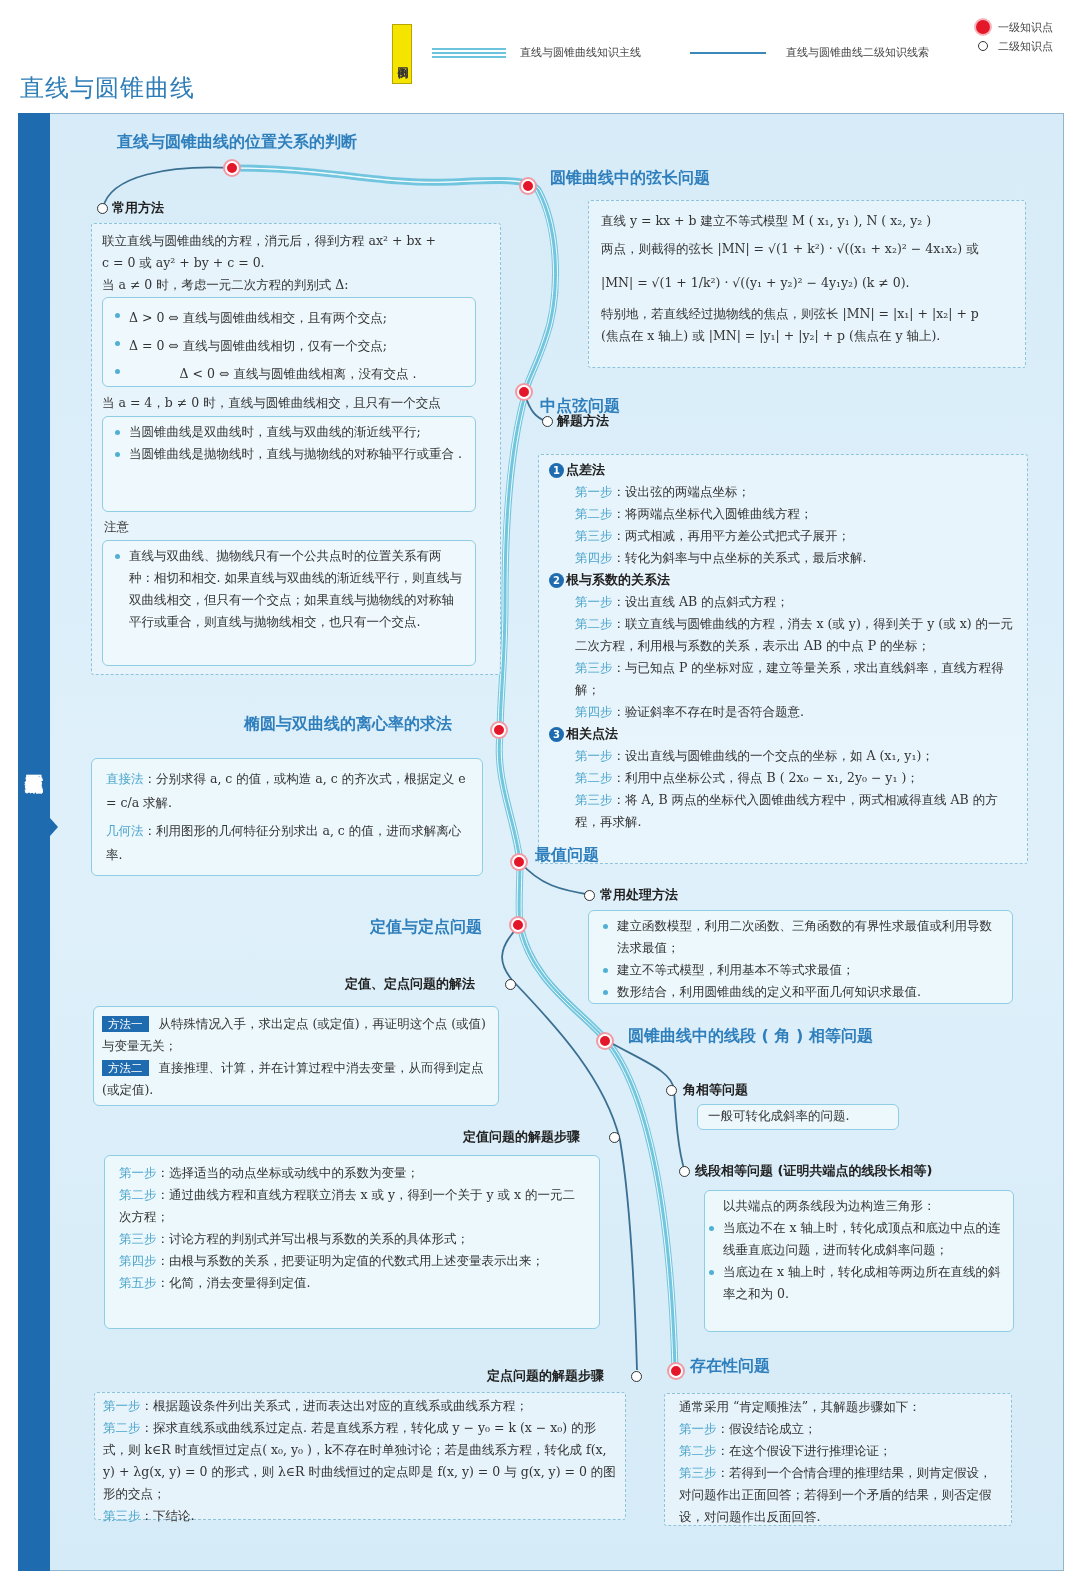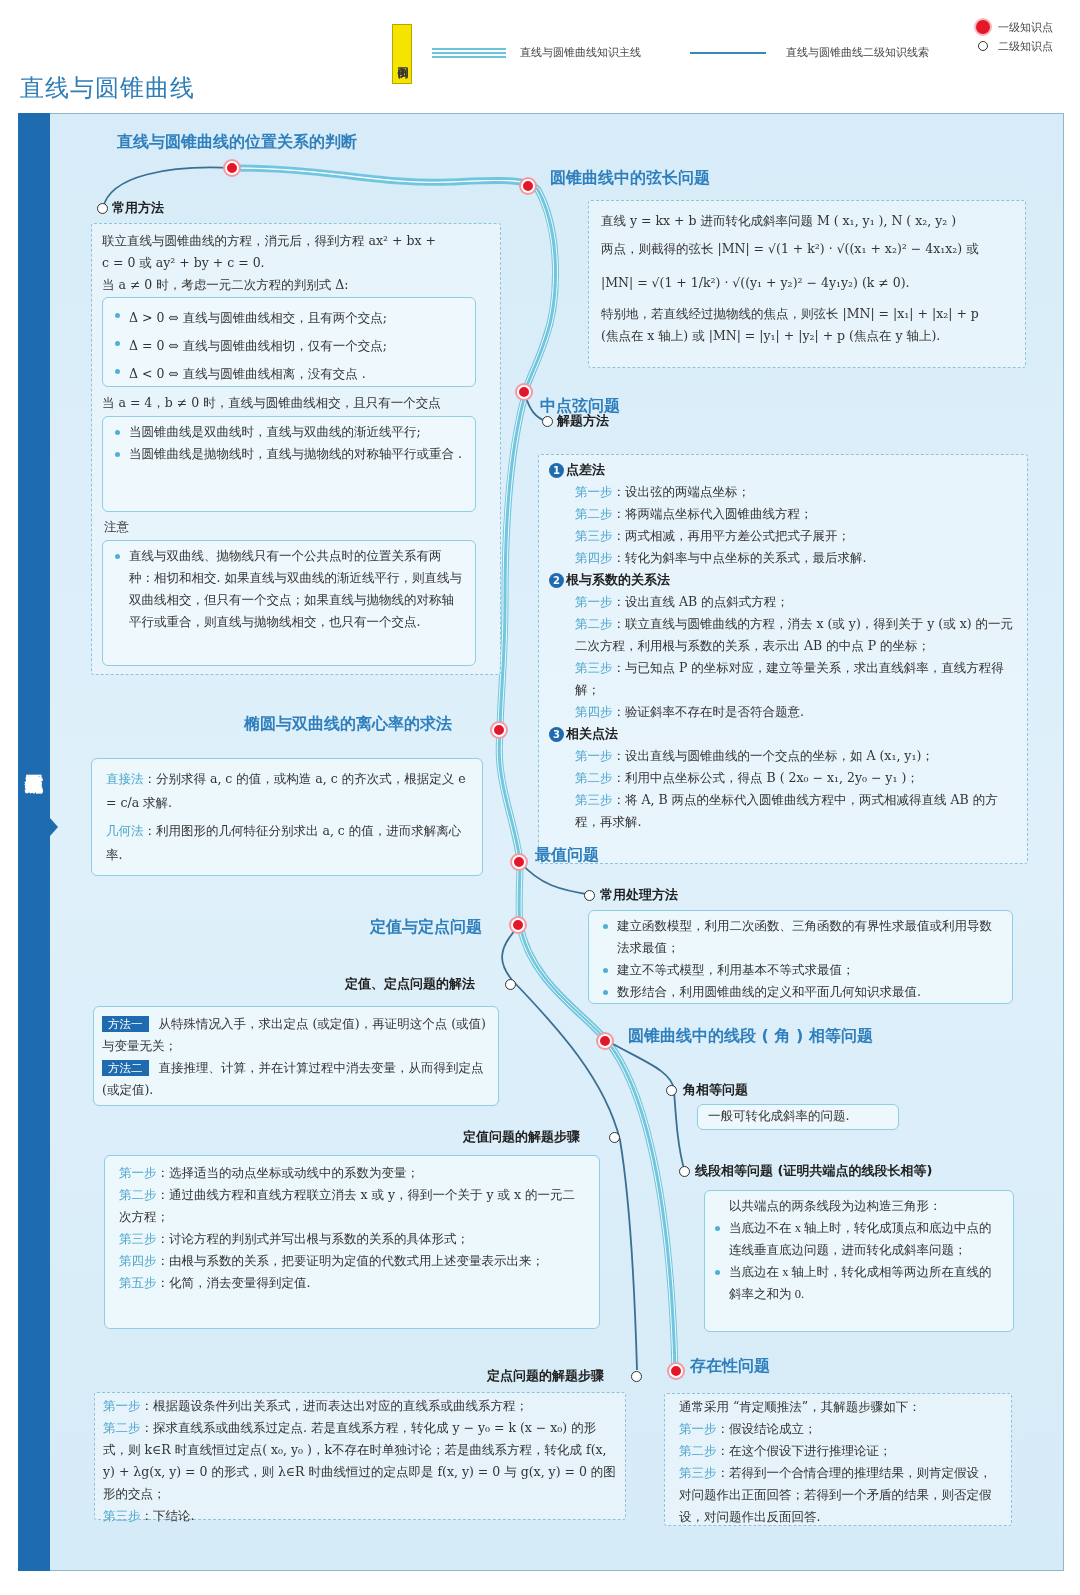--- a/index.html
+++ b/index.html
@@ -93,37 +93,37 @@
 
 <div class="box-dash" style="left:91px;top:223px;width:410px;height:452px;">
   <div class="txt" style="padding:6px 10px 0 10px;">
     <div>联立直线与圆锥曲线的方程，消元后，得到方程 ax² + bx +</div>
     <div>c = 0 或 ay² + by + c = 0.</div>
     <div>当 a ≠ 0 时，考虑一元二次方程的判别式 Δ:</div>
   </div>
   <div class="box-solid" style="left:10px;top:73px;width:374px;height:90px;padding:6px 8px;">
     <div class="txt bullet" style="line-height:28px;">Δ &gt; 0 ⇔ 直线与圆锥曲线相交，且有两个交点;</div>
     <div class="txt bullet" style="line-height:28px;">Δ = 0 ⇔ 直线与圆锥曲线相切，仅有一个交点;</div>
-    <div class="txt bullet" style="line-height:28px;">Δ &lt; 0 ⇔ 直线与圆锥曲线相离，没有交点 .</div>
+    <div class="txt bullet" style="line-height:28px;text-align:center;">Δ &lt; 0 ⇔ 直线与圆锥曲线相离，没有交点 .</div>
   </div>
   <div class="txt" style="position:absolute;left:10px;top:168px;">当 a = 4，b ≠ 0 时，直线与圆锥曲线相交，且只有一个交点</div>
   <div class="box-solid" style="left:10px;top:192px;width:374px;height:96px;padding:4px 12px 4px 8px;">
     <div class="txt bullet">当圆锥曲线是双曲线时，直线与双曲线的渐近线平行;</div>
     <div class="txt bullet">当圆锥曲线是抛物线时，直线与抛物线的对称轴平行或重合 .</div>
   </div>
   <div class="txt" style="position:absolute;left:12px;top:292px;">注意</div>
   <div class="box-solid" style="left:10px;top:316px;width:374px;height:126px;padding:4px 12px 4px 8px;">
     <div class="txt bullet">直线与双曲线、抛物线只有一个公共点时的位置关系有两种：相切和相交. 如果直线与双曲线的渐近线平行，则直线与双曲线相交，但只有一个交点；如果直线与抛物线的对称轴平行或重合，则直线与抛物线相交，也只有一个交点.</div>
   </div>
 </div>
 
 <div class="dot-red" style="left:521px;top:179px;"></div>
 <div class="h1" style="left:550px;top:168px;">圆锥曲线中的弦长问题</div>
 <div class="box-dash" style="left:588px;top:200px;width:438px;height:168px;padding:6px 12px;">
-  <div class="txt" style="line-height:28px;">直线 y = kx + b 进而转化成斜率问题 M ( x₁, y₁ ), N ( x₂, y₂ )</div>
+  <div class="txt" style="line-height:28px;">直线 y = kx + b 建立不等式模型 M ( x₁, y₁ ), N ( x₂, y₂ )</div>
   <div class="txt" style="line-height:28px;">两点，则截得的弦长 |MN| = √(1 + k²) · √((x₁ + x₂)² − 4x₁x₂) 或</div>
   <div class="txt" style="line-height:40px;">|MN| = √(1 + 1/k²) · √((y₁ + y₂)² − 4y₁y₂)   (k ≠ 0).</div>
   <div class="txt">特别地，若直线经过抛物线的焦点，则弦长 |MN| = |x₁| + |x₂| + p</div>
   <div class="txt">(焦点在 x 轴上) 或 |MN| = |y₁| + |y₂| + p (焦点在 y 轴上).</div>
 </div>
 
 <div class="dot-red" style="left:517px;top:385px;"></div>
 <div class="h1" style="left:540px;top:396px;">中点弦问题</div>
 <div class="dot-white" style="left:542px;top:416px;"></div>
 <div class="h2" style="left:557px;top:412px;">解题方法</div>
@@ -190,21 +190,21 @@
 
 <div class="dot-red" style="left:598px;top:1034px;"></div>
 <div class="h1" style="left:628px;top:1026px;">圆锥曲线中的线段 ( 角 ) 相等问题</div>
 <div class="dot-white" style="left:666px;top:1085px;"></div>
 <div class="h2" style="left:683px;top:1081px;">角相等问题</div>
 <div class="box-solid" style="left:697px;top:1104px;width:202px;height:26px;padding:0 10px;">
   <div class="txt">一般可转化成斜率的问题.</div>
 </div>
 <div class="dot-white" style="left:679px;top:1166px;"></div>
 <div class="h2" style="left:695px;top:1162px;">线段相等问题 (证明共端点的线段长相等)</div>
-<div class="box-solid" style="left:704px;top:1190px;width:310px;height:142px;padding:4px 10px 4px 6px;font-family:Liberation Serif, serif;">
+<div class="box-solid" style="left:704px;top:1190px;width:310px;height:142px;padding:4px 10px 4px 0;">
   <div class="txt" style="padding-left:18px;">以共端点的两条线段为边构造三角形：</div>
   <div class="txt bullet">当底边不在 x 轴上时，转化成顶点和底边中点的连线垂直底边问题，进而转化成斜率问题；</div>
   <div class="txt bullet">当底边在 x 轴上时，转化成相等两边所在直线的斜率之和为 0.</div>
 </div>
 
 <div class="dot-red" style="left:669px;top:1364px;"></div>
 <div class="h1" style="left:690px;top:1356px;">存在性问题</div>
 <div class="box-dash" style="left:664px;top:1393px;width:348px;height:133px;padding:2px 14px;">
   <div class="txt">通常采用 “肯定顺推法”，其解题步骤如下：</div>
   <div class="txt"><span class="step">第一步</span><span>：假设结论成立；</span></div>

